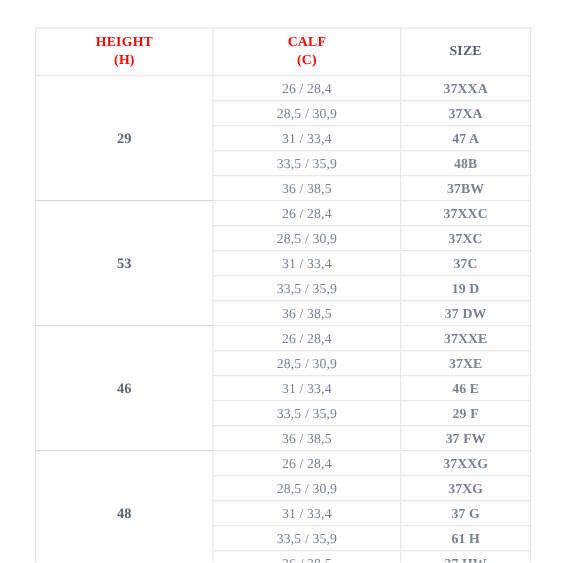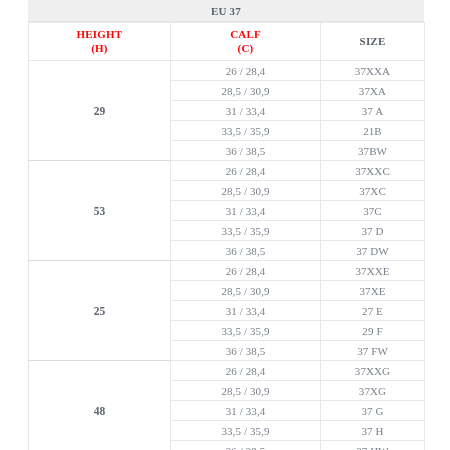--- a/index.html
+++ b/index.html
@@ -83,30 +83,27 @@
   table.sizetable tbody td.height-cell {
     font-weight: bold;
     color: #5f6671;
     font-size: 11.5px;
     border-top-color: #d8dadd;
     border-bottom-color: #d8dadd;
   }
   table.sizetable tbody tr.group-start td {
     border-top-color: #d8dadd;
   }
-  table.sizetable tbody td.size-cell { color: #7b828d; }
+  table.sizetable tbody td.size-cell { color: #7b828d; font-weight: bold; }
 </style>
 </head>
 <body>
 
 <div id="page">
 
-  <div class="title-band">
-    <span class="title-text">EU 37</span>
-  </div>
 
   <table class="sizetable">
     <colgroup>
       <col class="c-h">
       <col class="c-c">
       <col class="c-s">
     </colgroup>
     <thead>
       <tr>
         <th class="head-red">
@@ -127,63 +124,63 @@
           <td class="height-cell" rowspan="5">29</td>
           <td class="calf-cell">26 / 28,4</td>
           <td class="size-cell">37XXA</td>
         </tr>
         <tr>
           <td class="calf-cell">28,5 / 30,9</td>
           <td class="size-cell">37XA</td>
         </tr>
         <tr>
           <td class="calf-cell">31 / 33,4</td>
-          <td class="size-cell">37 A</td>
-        </tr>
-        <tr>
-          <td class="calf-cell">33,5 / 35,9</td>
-          <td class="size-cell">21B</td>
+          <td class="size-cell">47 A</td>
+        </tr>
+        <tr>
+          <td class="calf-cell">33,5 / 35,9</td>
+          <td class="size-cell">48B</td>
         </tr>
         <tr>
           <td class="calf-cell">36 / 38,5</td>
           <td class="size-cell">37BW</td>
         </tr>
         <tr class="group-start">
           <td class="height-cell" rowspan="5">53</td>
           <td class="calf-cell">26 / 28,4</td>
           <td class="size-cell">37XXC</td>
         </tr>
         <tr>
           <td class="calf-cell">28,5 / 30,9</td>
           <td class="size-cell">37XC</td>
         </tr>
         <tr>
           <td class="calf-cell">31 / 33,4</td>
           <td class="size-cell">37C</td>
         </tr>
         <tr>
           <td class="calf-cell">33,5 / 35,9</td>
-          <td class="size-cell">37 D</td>
+          <td class="size-cell">19 D</td>
         </tr>
         <tr>
           <td class="calf-cell">36 / 38,5</td>
           <td class="size-cell">37 DW</td>
         </tr>
         <tr class="group-start">
-          <td class="height-cell" rowspan="5">25</td>
+          <td class="height-cell" rowspan="5">46</td>
           <td class="calf-cell">26 / 28,4</td>
           <td class="size-cell">37XXE</td>
         </tr>
         <tr>
           <td class="calf-cell">28,5 / 30,9</td>
           <td class="size-cell">37XE</td>
         </tr>
         <tr>
           <td class="calf-cell">31 / 33,4</td>
-          <td class="size-cell">27 E</td>
+          <td class="size-cell">46 E</td>
         </tr>
         <tr>
           <td class="calf-cell">33,5 / 35,9</td>
           <td class="size-cell">29 F</td>
         </tr>
         <tr>
           <td class="calf-cell">36 / 38,5</td>
           <td class="size-cell">37 FW</td>
         </tr>
         <tr class="group-start">
@@ -194,21 +191,21 @@
         <tr>
           <td class="calf-cell">28,5 / 30,9</td>
           <td class="size-cell">37XG</td>
         </tr>
         <tr>
           <td class="calf-cell">31 / 33,4</td>
           <td class="size-cell">37 G</td>
         </tr>
         <tr>
           <td class="calf-cell">33,5 / 35,9</td>
-          <td class="size-cell">37 H</td>
+          <td class="size-cell">61 H</td>
         </tr>
         <tr>
           <td class="calf-cell">36 / 38,5</td>
           <td class="size-cell">37 HW</td>
         </tr>
       </tbody>
   </table>
 
 </div>
 

